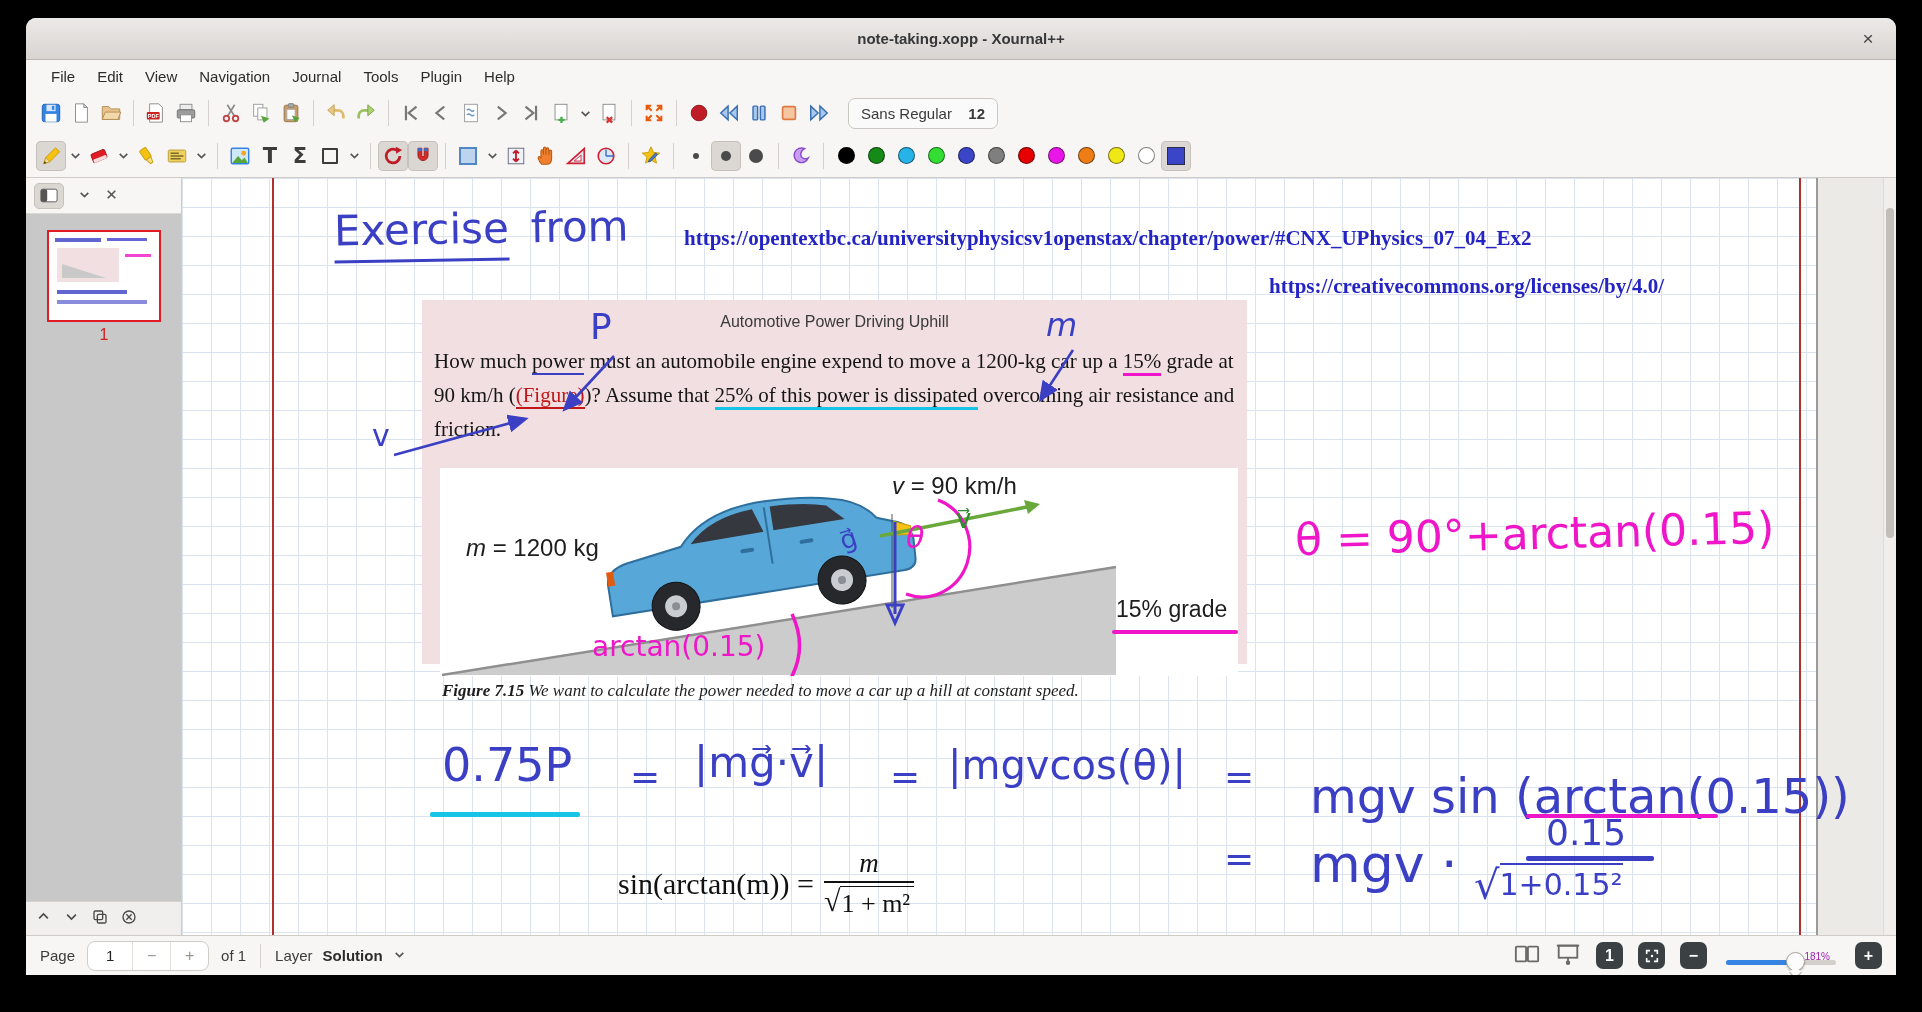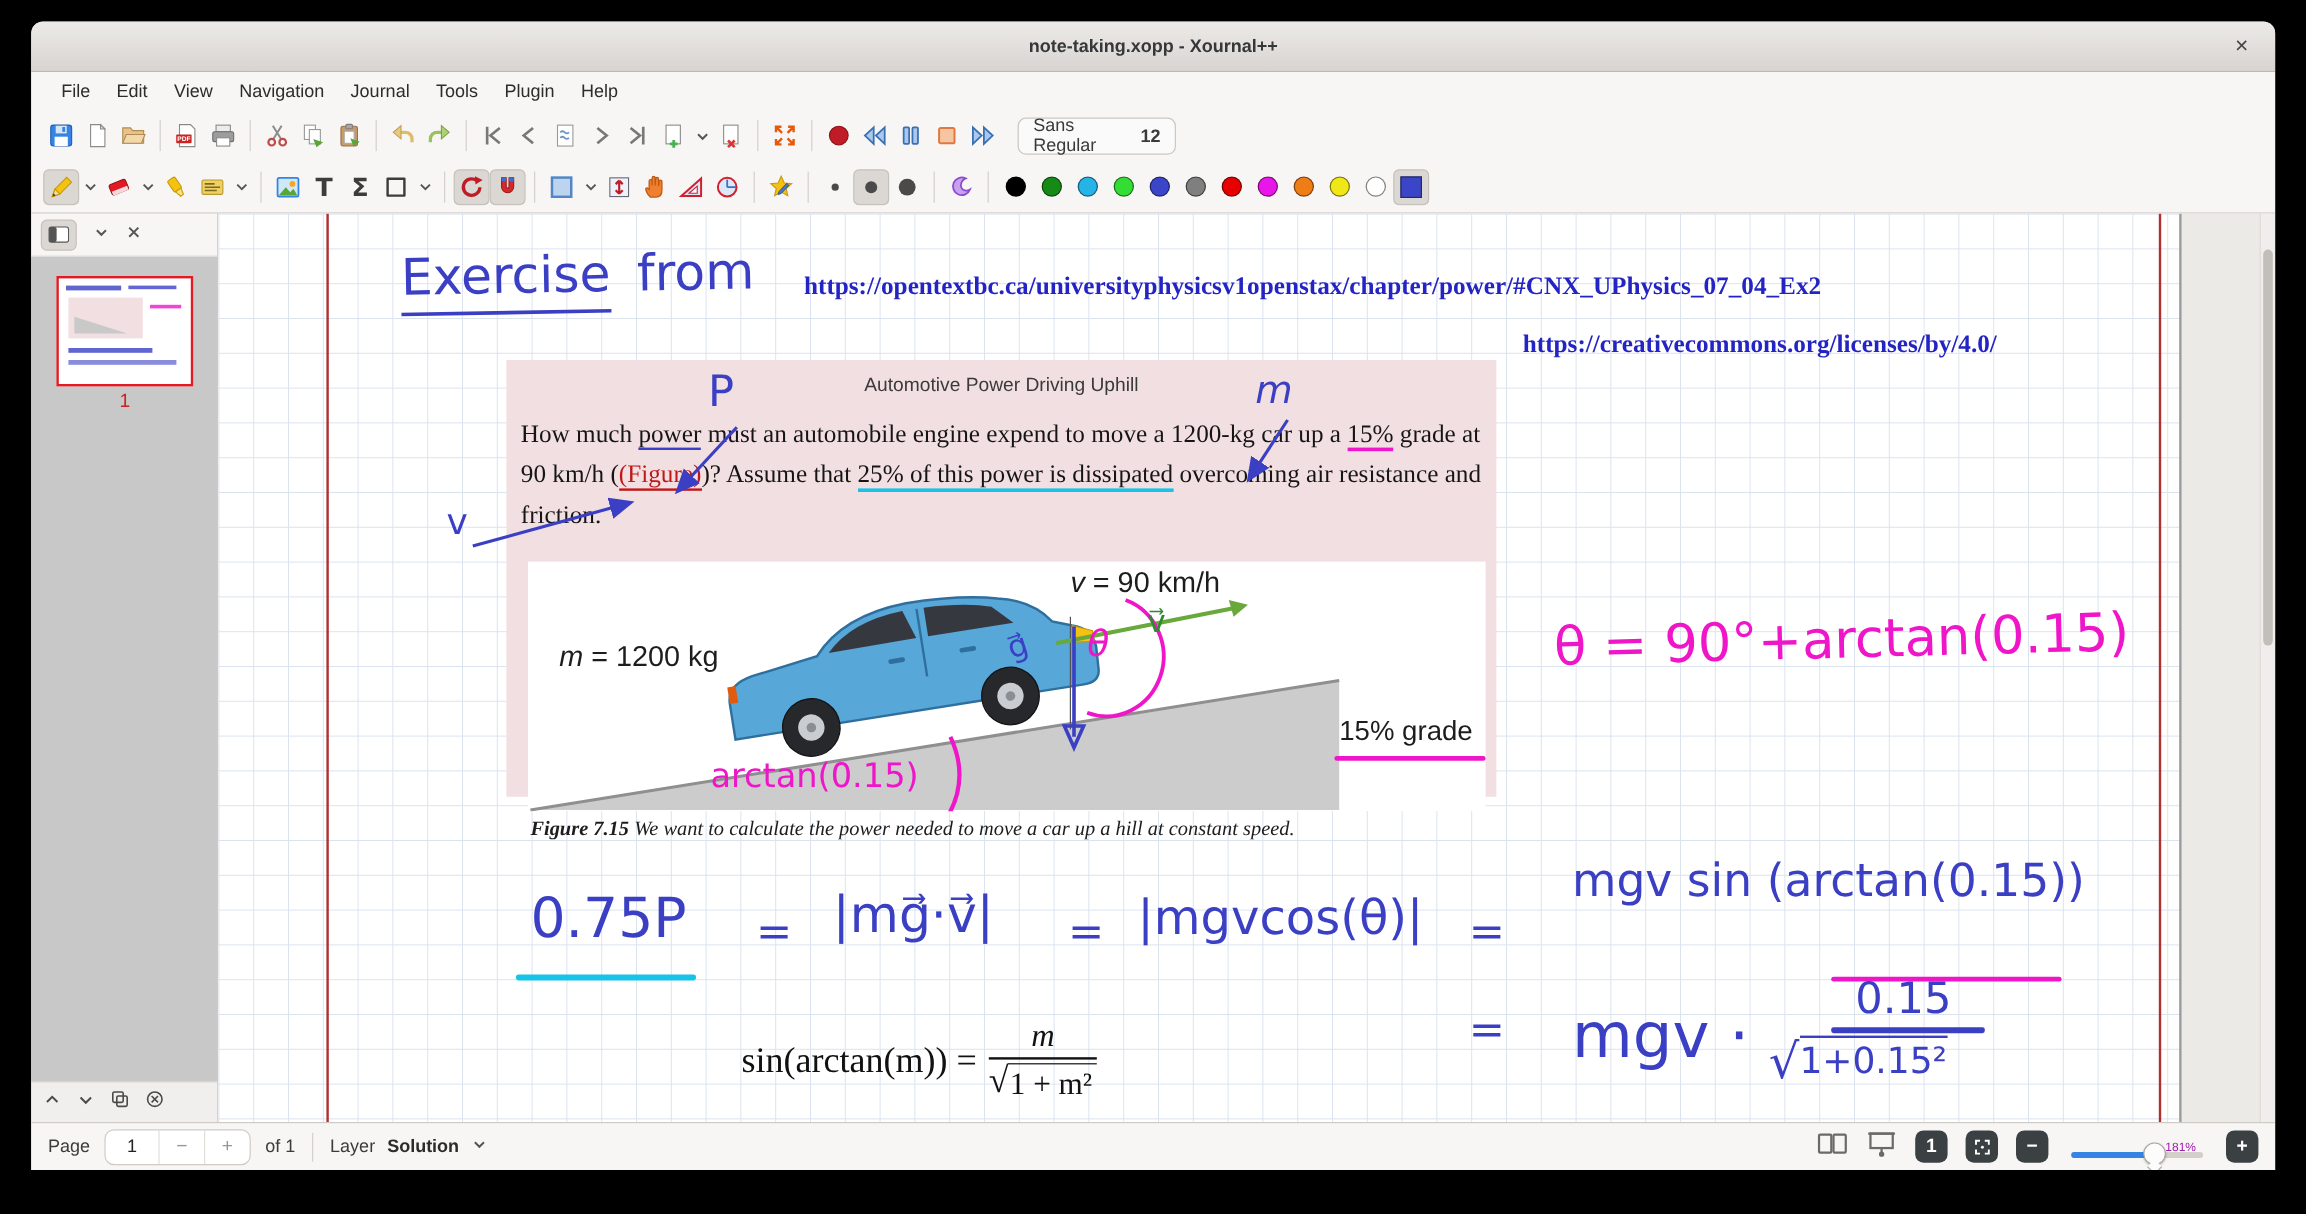--- a/index.html
+++ b/index.html
@@ -22,21 +22,21 @@
   .mi { font-size:15px; color:#2c2c2c; padding:4px 11px; border-radius:4px; }
 
   
   .toolbar { background:#f7f6f5; display:flex; align-items:center; padding-left:10px; }
   .toolbar1 { height:42px; flex:0 0 42px; }
   .toolbar2 { height:44px; flex:0 0 44px; border-bottom:1px solid #cfcbc7; }
   .tbtn { width:30px; height:30px; display:flex; align-items:center; justify-content:center; flex:0 0 auto; border-radius:5px; }
   .tbtn.active { background:#dbd7d2; box-shadow:inset 0 0 0 1px #c6c1bb; }
   .sep { width:1px; height:26px; background:#d4d0cb; margin:0 7px; flex:0 0 1px; }
   .chevbtn { width:18px; height:30px; display:flex; align-items:center; justify-content:center; flex:0 0 auto; }
-  .fontbox { margin-left:14px; height:31px; width:132px; background:#fbfafa; border:1px solid #cbc7c2;
+  .fontbox { margin-left:14px; height:31px; width:150px; background:#fbfafa; border:1px solid #cbc7c2;
              border-radius:7px; display:flex; align-items:center; padding:0 12px; }
   .fontbox .fname { font-size:15px; color:#3a3a3a; flex:1; }
   .fontbox .fsize { font-size:15px; font-weight:bold; color:#3a3a3a; }
   .glyphbtn { font-size:21px; font-weight:bold; color:#3c3c3c; font-family:"DejaVu Sans",sans-serif; }
   .shape-sq { width:16px; height:16px; border:2.5px solid #3c3c3c; border-radius:1px; }
   .dot { border-radius:50%; background:#4a4a4a; }
   .cdot { width:17px; height:17px; border-radius:50%; border:1px solid rgba(0,0,0,.5); }
   .picker-sq { width:18px; height:18px; border:1.5px solid #2a2d4a; }
 
   
@@ -515,21 +515,21 @@
 
     <div class="canvas">
       <div class="page">
         <div class="mline" style="left:90px"></div>
         <div class="mline" style="left:1617px"></div>
 
         <div class="hw heading">
           <span class="w1">Exercise</span><span class="w2">from</span>
         </div>
 
-        <div class="url" style="left:488px; top:48px">https://opentextbc.ca/universityphysicsv1openstax/chapter/power/#CNX_UPhysics_07_04_Ex2</div>
+        <div class="url" style="left:502px; top:48px">https://opentextbc.ca/universityphysicsv1openstax/chapter/power/#CNX_UPhysics_07_04_Ex2</div>
         <div class="url" style="left:1087px; top:96px">https://creativecommons.org/licenses/by/4.0/</div>
 
         <div class="pinkbox">
           <div class="pb-title">Automotive Power Driving Uphill</div>
           <div class="pb-text">
             <span>How much </span><span class="u-blue">power</span><span> must an automobile engine expend to move a 1200-kg car up a </span><span class="u-mag">15%</span><span> grade at 90 km/h (</span><span class="fig-link">(Figure)</span><span>)? Assume that </span><span class="u-cyan">25% of this power is dissipated</span><span> overcoming air resistance and friction.</span>
           </div>
 
           <div class="figbox">
             <svg width="798" height="208" viewBox="0 0 798 208">
@@ -593,21 +593,21 @@
 
         <div class="hw-mag" style="left:1113px; top:330px; font-size:44px; transform:rotate(-1.5deg)">θ = 90°+arctan(0.15)</div>
 
         <div class="hw" style="left:260px; top:560px; font-size:46px">0.75P</div>
         <div class="bar" style="left:248px; top:634px; width:150px; height:5px; background:var(--ink-cyan)"></div>
         <div class="hw" style="left:448px; top:578px; font-size:36px">=</div>
         <div class="hw" style="left:512px; top:560px; font-size:42px">|mg⃗·v⃗|</div>
         <div class="hw" style="left:708px; top:578px; font-size:36px">=</div>
         <div class="hw" style="left:766px; top:564px; font-size:40px">|mgvcos(θ)|</div>
         <div class="hw" style="left:1042px; top:578px; font-size:36px">=</div>
-        <div class="hw" style="left:1128px; top:534px; font-size:38px">mgv sin (arctan(0.15))</div>
+        <div class="hw" style="left:1128px; top:590px; font-size:48px">mgv sin (arctan(0.15))</div>
         <div class="bar" style="left:1344px; top:636px; width:192px; height:4px; background:var(--ink-magenta)"></div>
 
         <div class="hw" style="left:1042px; top:660px; font-size:36px">=</div>
         <div class="hw" style="left:1128px; top:656px; font-size:52px">mgv ·</div>
         <div class="hw" style="left:1364px; top:634px; font-size:36px">0.15</div>
         <div class="bar" style="left:1344px; top:678px; width:128px; height:5px; background:var(--ink-blue)"></div>
         <div class="hw" style="left:1292px; top:684px; font-size:30px"><span style="font-size:40px; vertical-align:-4px">√</span><span style="border-top:2.5px solid var(--ink-blue); padding-top:2px">1+0.15²</span></div>
 
         <div class="typeset">
           <span class="lhs">sin(arctan(m)) =</span>

